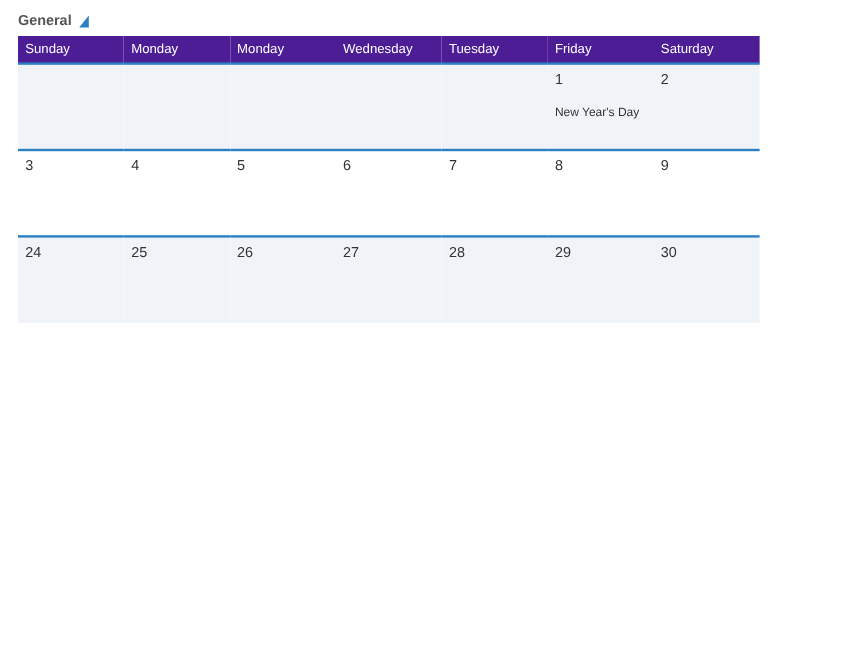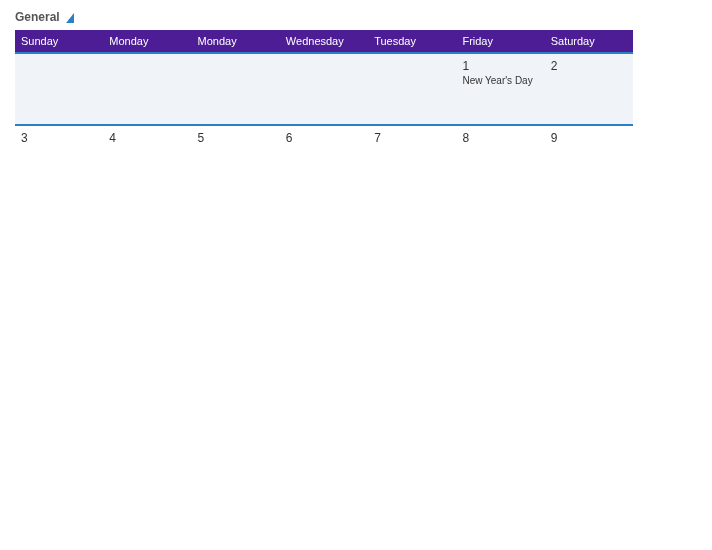--- a/index.html
+++ b/index.html
@@ -98,21 +98,21 @@
     }
     .day-number {
       font-size: 12px;
       color: #333;
       display: block;
     }
     .holiday-name {
       font-size: 10px;
       color: #333;
       display: block;
-      margin-top: 2px;
+      margin-top: 16px;
     }
   </style>
 </head>
 <body>
 
 <div class="calendar-container">
   <div class="header">
     <div class="logo">
       <span class="logo-general">General <span class="logo-triangle"></span></span>
       <span class="logo-blue"></span>
@@ -164,15 +164,38 @@
           <td>
             <span class="day-number">7</span>
           </td>
           <td>
             <span class="day-number">8</span>
           </td>
           <td>
             <span class="day-number">9</span>
           </td>
         </tr>
+        <tr>
+          <td>
+            <span class="day-number">24</span>
+          </td>
+          <td>
+            <span class="day-number">25</span>
+          </td>
+          <td>
+            <span class="day-number">26</span>
+          </td>
+          <td>
+            <span class="day-number">27</span>
+          </td>
+          <td>
+            <span class="day-number">28</span>
+          </td>
+          <td>
+            <span class="day-number">29</span>
+          </td>
+          <td>
+            <span class="day-number">30</span>
+          </td>
+        </tr>
       </tbody>
   </table>
 </div>
 
 </body></html>

